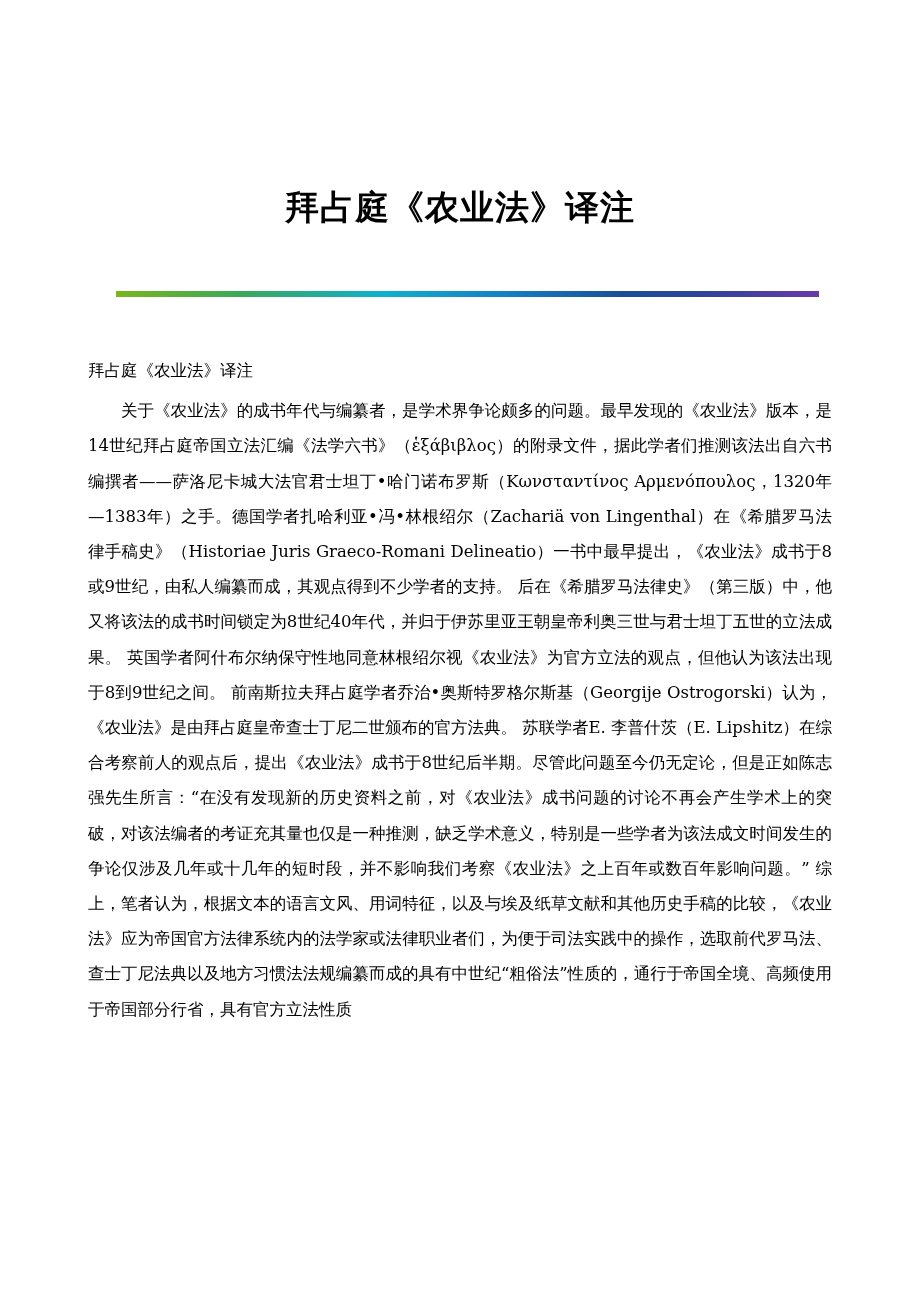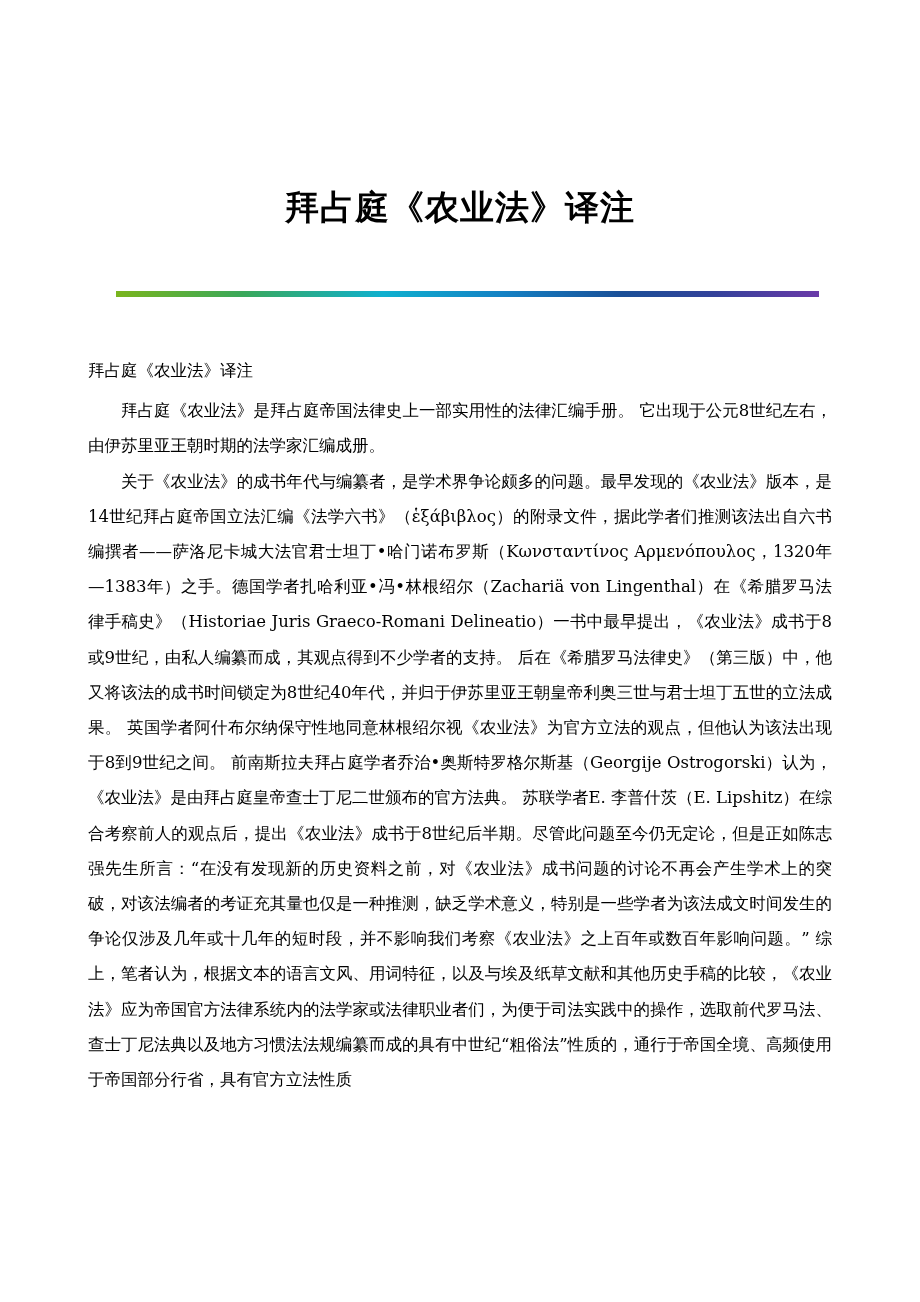--- a/index.html
+++ b/index.html
@@ -54,15 +54,14 @@
   </style>
 </head>
 <body>
 
 <div class="page-title">拜占庭《农业法》译注</div>
 
 <div class="title-rule"></div>
 
 <div class="content">
   <p class="doc-subtitle">拜占庭《农业法》译注</p>
-  <p class="para">拜占庭《农业法》是拜占庭帝国法律史上一部实用性的法律汇编手册。 它出现于公元8世纪左右，由伊苏里亚王朝时期的法学家汇编成册。</p>
   <p class="para">关于《农业法》的成书年代与编纂者，是学术界争论颇多的问题。最早发现的《农业法》版本，是14世纪拜占庭帝国立法汇编《法学六书》（ἑξάβιβλος）的附录文件，据此学者们推测该法出自六书编撰者——萨洛尼卡城大法官君士坦丁•哈门诺布罗斯（Κωνσταντίνος Αρμενόπουλος，1320年—1383年）之手。德国学者扎哈利亚•冯•林根绍尔（Zachariä von Lingenthal）在《希腊罗马法律手稿史》（Historiae Juris Graeco-Romani Delineatio）一书中最早提出，《农业法》成书于8或9世纪，由私人编纂而成，其观点得到不少学者的支持。 后在《希腊罗马法律史》（第三版）中，他又将该法的成书时间锁定为8世纪40年代，并归于伊苏里亚王朝皇帝利奥三世与君士坦丁五世的立法成果。 英国学者阿什布尔纳保守性地同意林根绍尔视《农业法》为官方立法的观点，但他认为该法出现于8到9世纪之间。 前南斯拉夫拜占庭学者乔治•奥斯特罗格尔斯基（Georgije Ostrogorski）认为，《农业法》是由拜占庭皇帝查士丁尼二世颁布的官方法典。 苏联学者E. 李普什茨（E. Lipshitz）在综合考察前人的观点后，提出《农业法》成书于8世纪后半期。尽管此问题至今仍无定论，但是正如陈志强先生所言：“在没有发现新的历史资料之前，对《农业法》成书问题的讨论不再会产生学术上的突破，对该法编者的考证充其量也仅是一种推测，缺乏学术意义，特别是一些学者为该法成文时间发生的争论仅涉及几年或十几年的短时段，并不影响我们考察《农业法》之上百年或数百年影响问题。” 综上，笔者认为，根据文本的语言文风、用词特征，以及与埃及纸草文献和其他历史手稿的比较，《农业法》应为帝国官方法律系统内的法学家或法律职业者们，为便于司法实践中的操作，选取前代罗马法、查士丁尼法典以及地方习惯法法规编纂而成的具有中世纪“粗俗法”性质的，通行于帝国全境、高频使用于帝国部分行省，具有官方立法性质</p>
 </div>
 
 </body></html>

